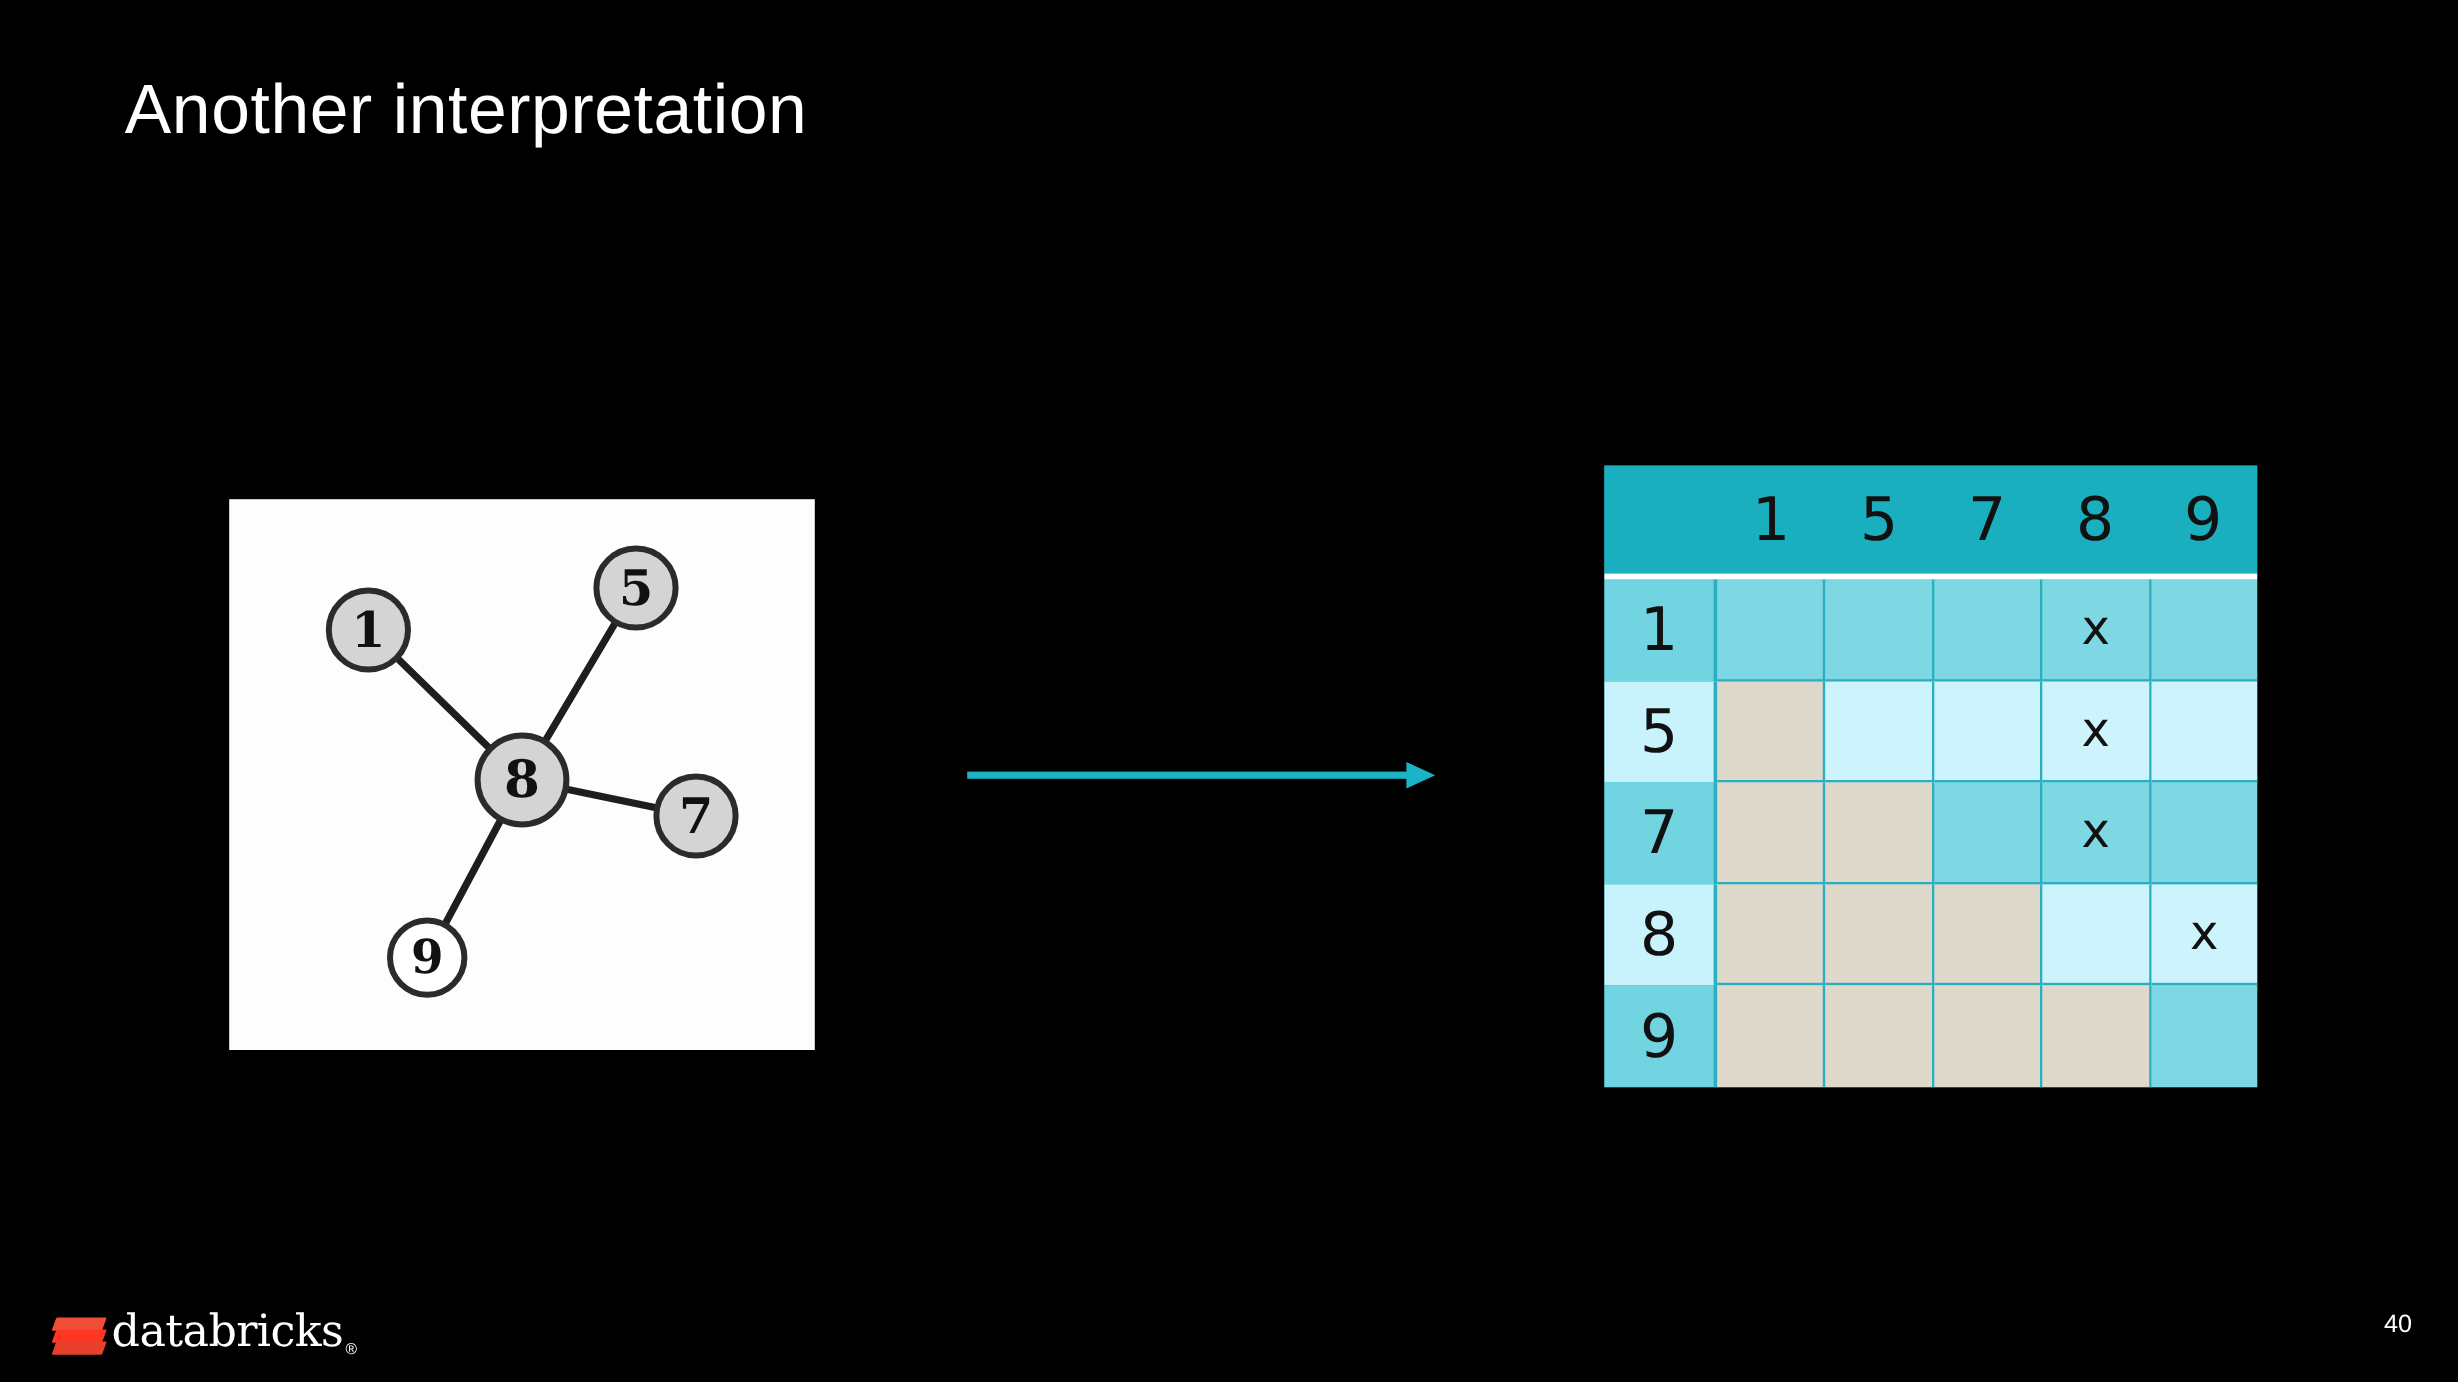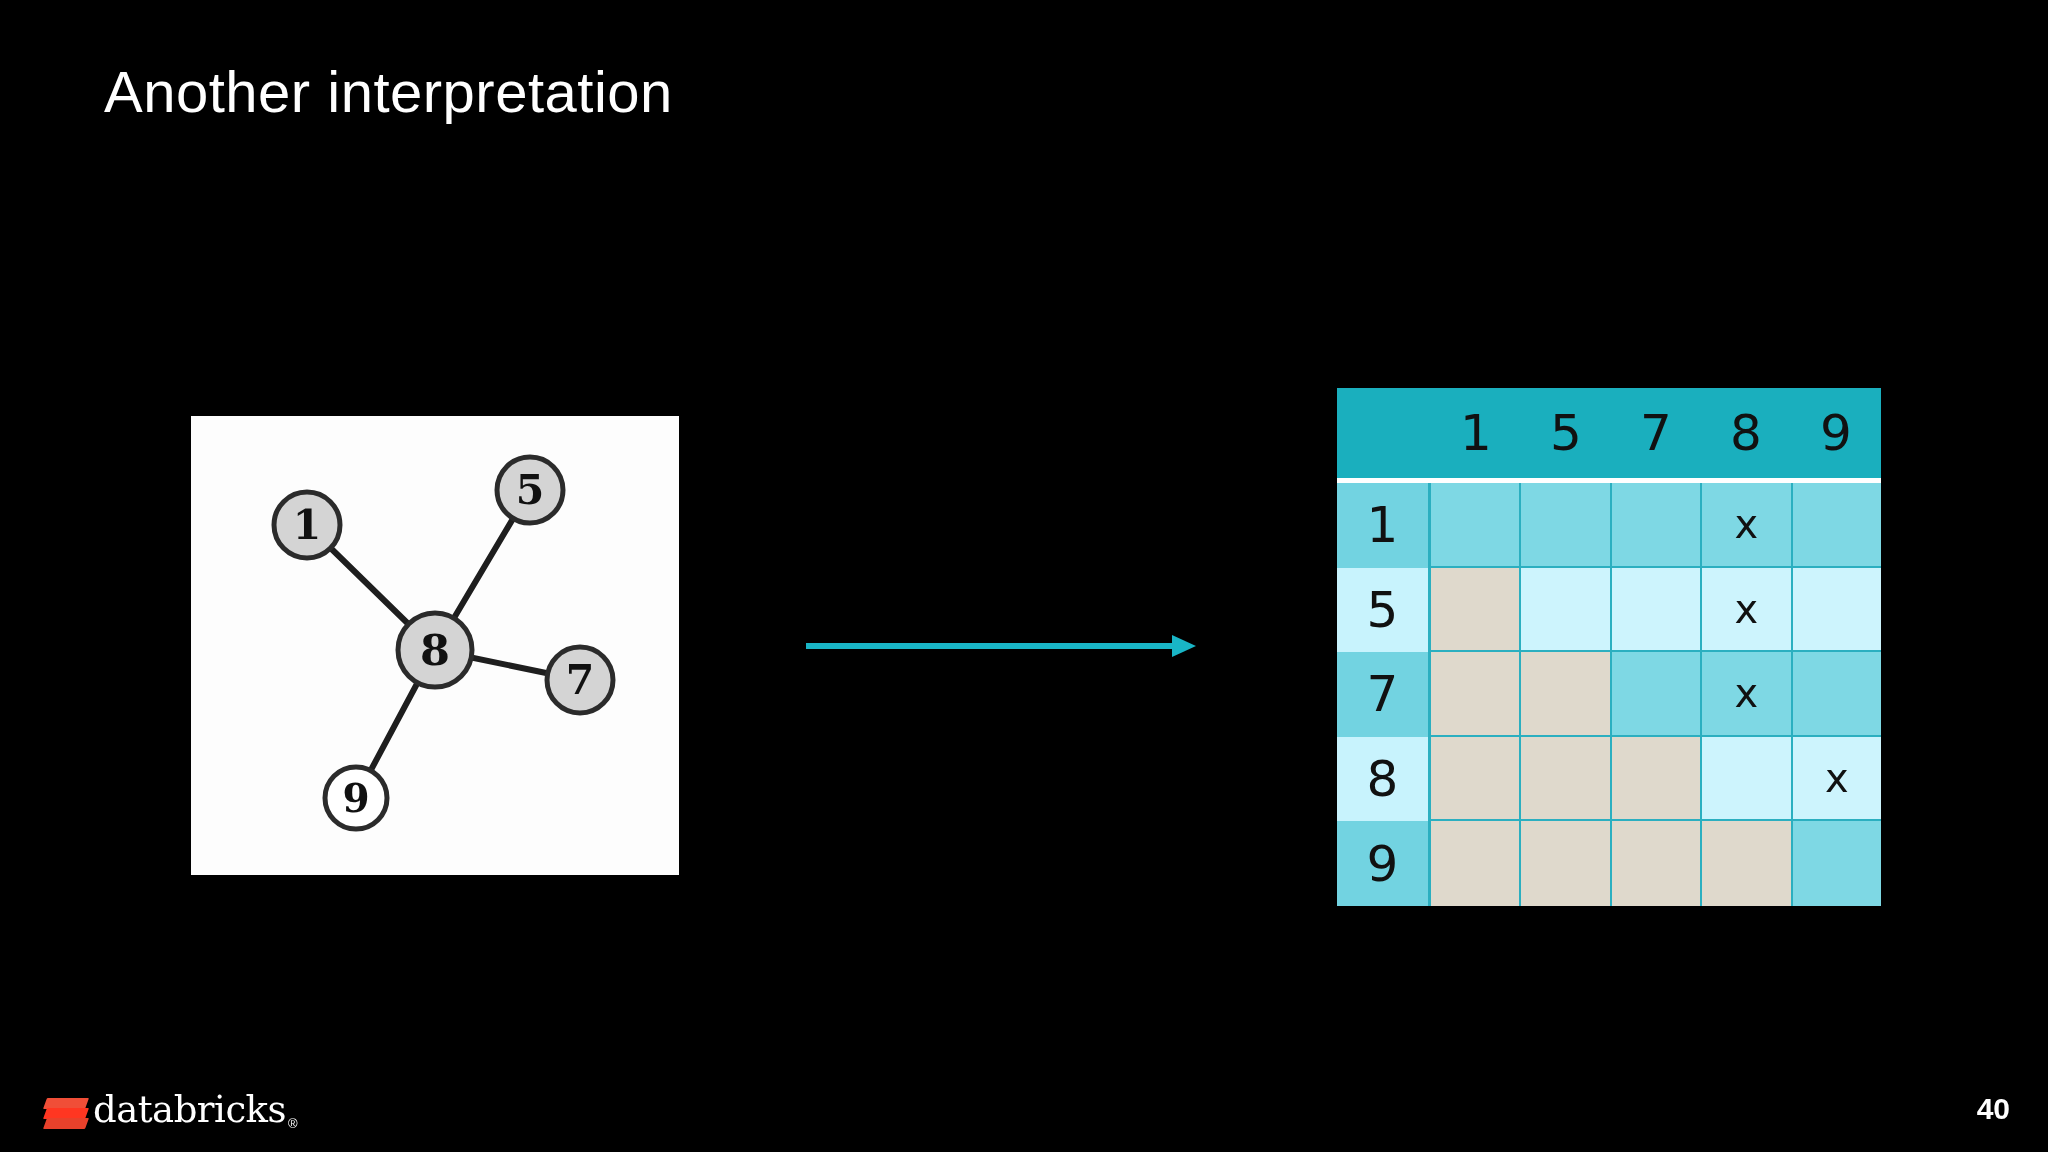--- a/index.html
+++ b/index.html
@@ -196,23 +196,23 @@
   .brand-tm {
     font-size: 13px;
     color: #ffffff;
     vertical-align: super;
     margin-left: 2px;
   }
   .page-number {
     position: absolute;
     right: 38px;
     top: 1092px;
-    font-size: 30px;
-    color: #ffffff;
-    font-weight: 700;
+    font-size: 21px;
+    color: #ffffff;
+    font-weight: 400;
   }
 </style>
 </head>
 <body>
 
 <div class="slide-title">Another interpretation</div>
 
 <div class="graph-card">
   <svg width="488" height="459" viewBox="0 0 488 459">
     <g>

